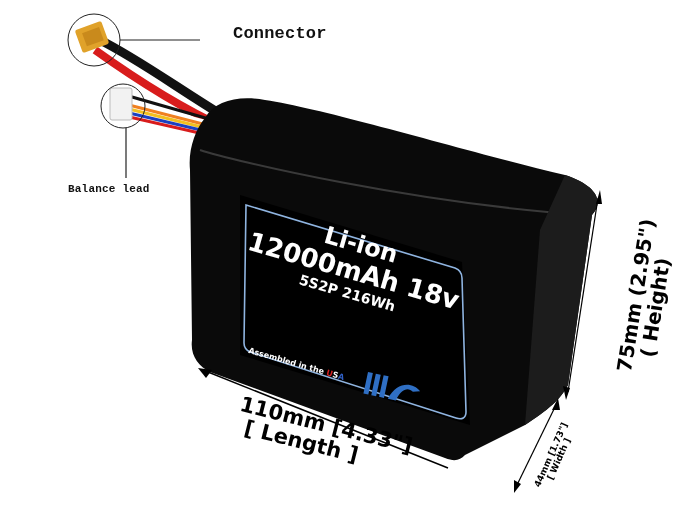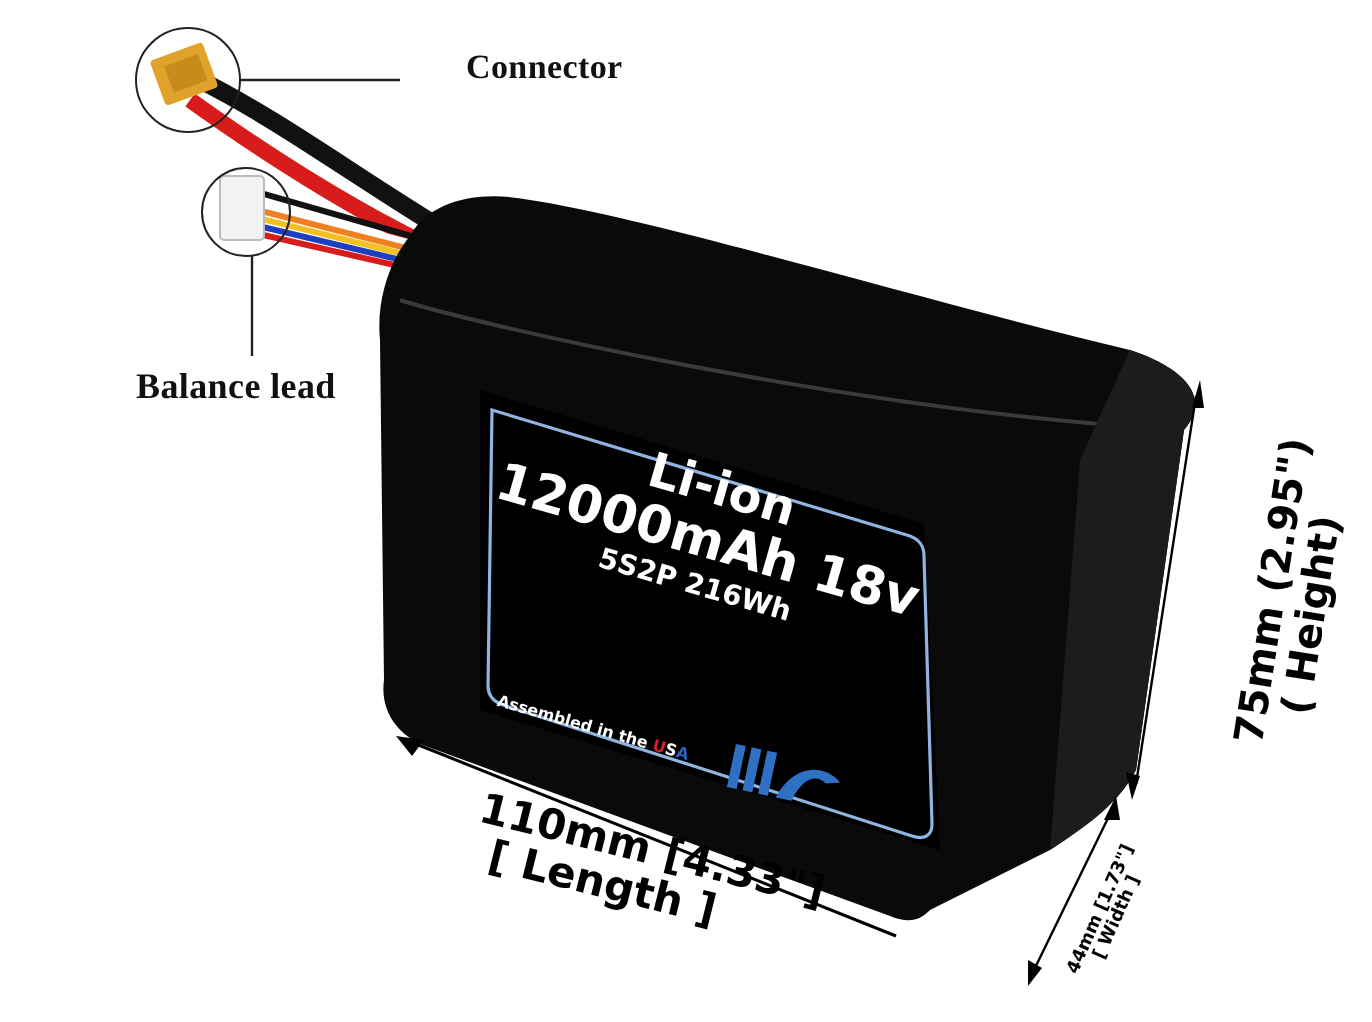--- a/index.html
+++ b/index.html
@@ -1,18 +1,18 @@
 <!DOCTYPE html>
 <html><head>
 <meta charset="utf-8">
 <style>
   html, body { margin: 0; padding: 0; background: #ffffff; }
   body { width: 686px; height: 511px; position: relative; overflow: hidden; font-family: "Liberation Sans", sans-serif; }
   .abs { position: absolute; }
-  .callout-label { font-family: Liberation Serif, serif; font-weight: bold; color: #111; letter-spacing: 0.2px; text-align: right; }
+  .callout-label { font-family: Liberation Mono, monospace; font-weight: bold; color: #111; letter-spacing: 0.2px; text-align: right; }
   .dim-text { font-family: "DejaVu Sans", sans-serif; font-weight: bold; color: #000; white-space: nowrap; transform-origin: 0 0; line-height: 1.05; }
   .label-line { font-family: "DejaVu Sans", sans-serif; font-weight: bold; color: #fff; white-space: nowrap; text-align: center; }
   svg { position: absolute; left: 0; top: 0; }
 </style>
 </head>
 <body>
 
 <svg width="686" height="511">
 
   <path d="M100 40 C140 60, 180 90, 230 120" stroke="#111" stroke-width="9" fill="none"></path>
@@ -58,21 +58,21 @@
   <polygon points="198,368 212,370 206,378" fill="#000"></polygon>
   <line x1="598" y1="198" x2="568" y2="392" stroke="#000" stroke-width="1.2"></line>
   <polygon points="600,190 596,204 602,204" fill="#000"></polygon>
   <polygon points="566,400 563,386 570,388" fill="#000"></polygon>
   <line x1="556" y1="405" x2="516" y2="487" stroke="#000" stroke-width="1.2"></line>
   <polygon points="558,398 552,410 560,410" fill="#000"></polygon>
   <polygon points="514,493 514,480 521,484" fill="#000"></polygon>
 </svg>
 
 <div class="abs callout-label" style="left:233px; top:24px; font-size:17px;">Connector</div>
-<div class="abs callout-label" style="left:68px; top:183px; font-size:18px;">Balance lead</div>
+<div class="abs callout-label" style="left:68px; top:183px; font-size:11px;">Balance lead</div>
 
 <div class="abs" style="left:245px; top:230px; width:220px; transform: rotate(16deg); transform-origin: 50% 50%;">
   <div class="label-line" style="font-size:24px;">Li-ion</div>
   <div class="label-line" style="font-size:26px; margin-top:-2px;">12000mAh 18v</div>
   <div class="label-line" style="font-size:14px; margin-top:0;">5S2P 216Wh</div>
 </div>
 <div class="abs" style="left:250px; top:346px; font-size:8px; font-weight:bold; color:#fff; white-space:nowrap; transform: rotate(16deg); transform-origin: 0 0; font-family:'DejaVu Sans', sans-serif;">
   <span>Assembled in the </span><span style="color:#d42020">U</span><span style="color:#ffffff">S</span><span style="color:#2f5fc4">A</span>
 </div>
 

